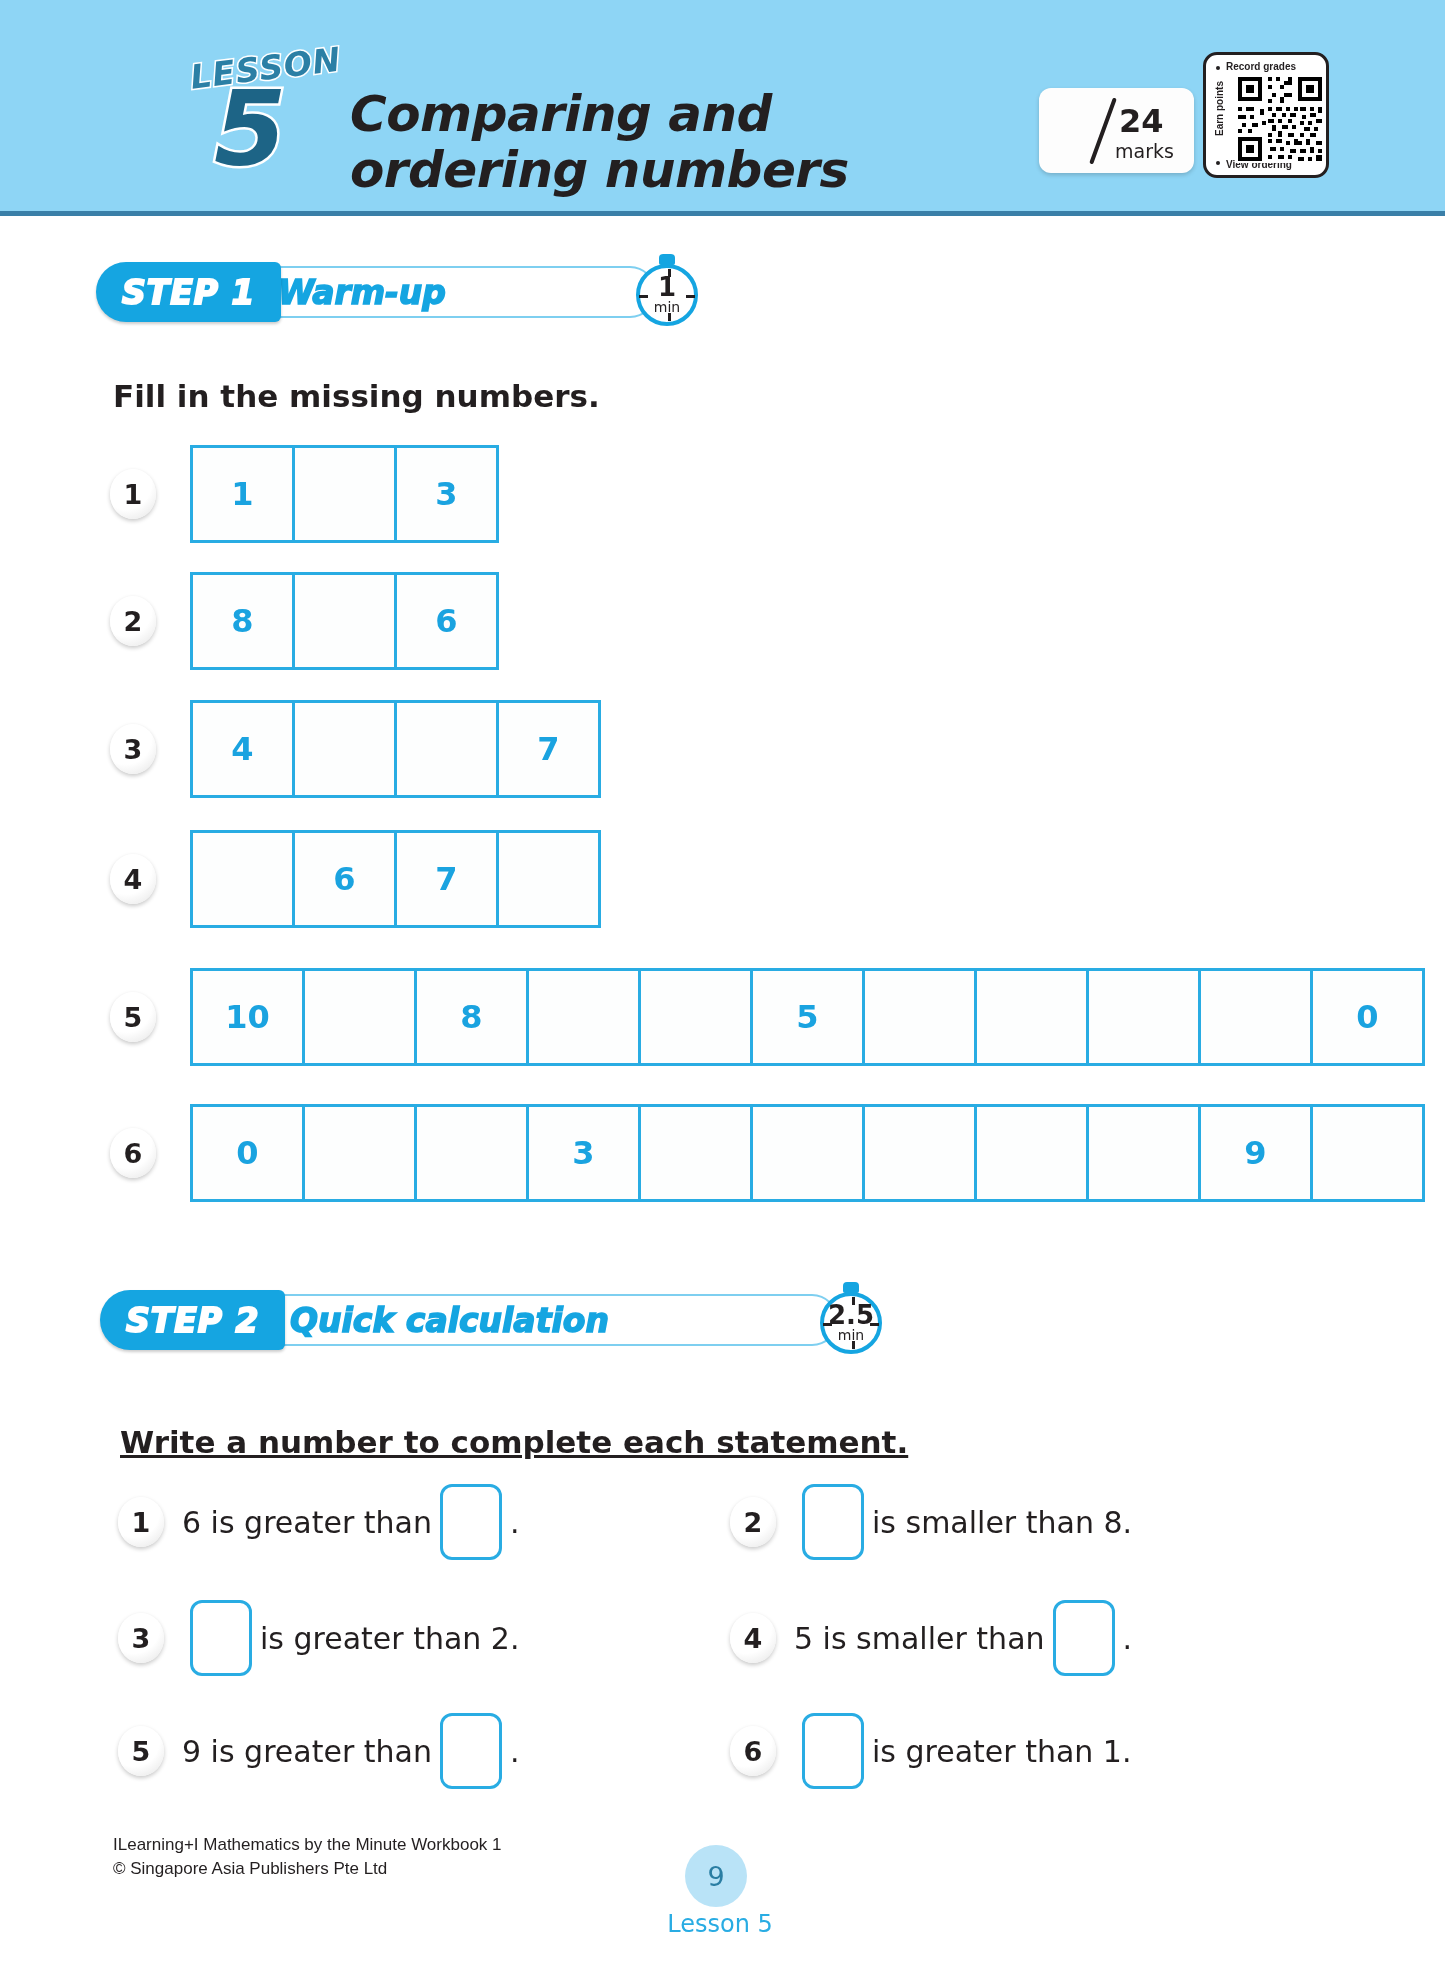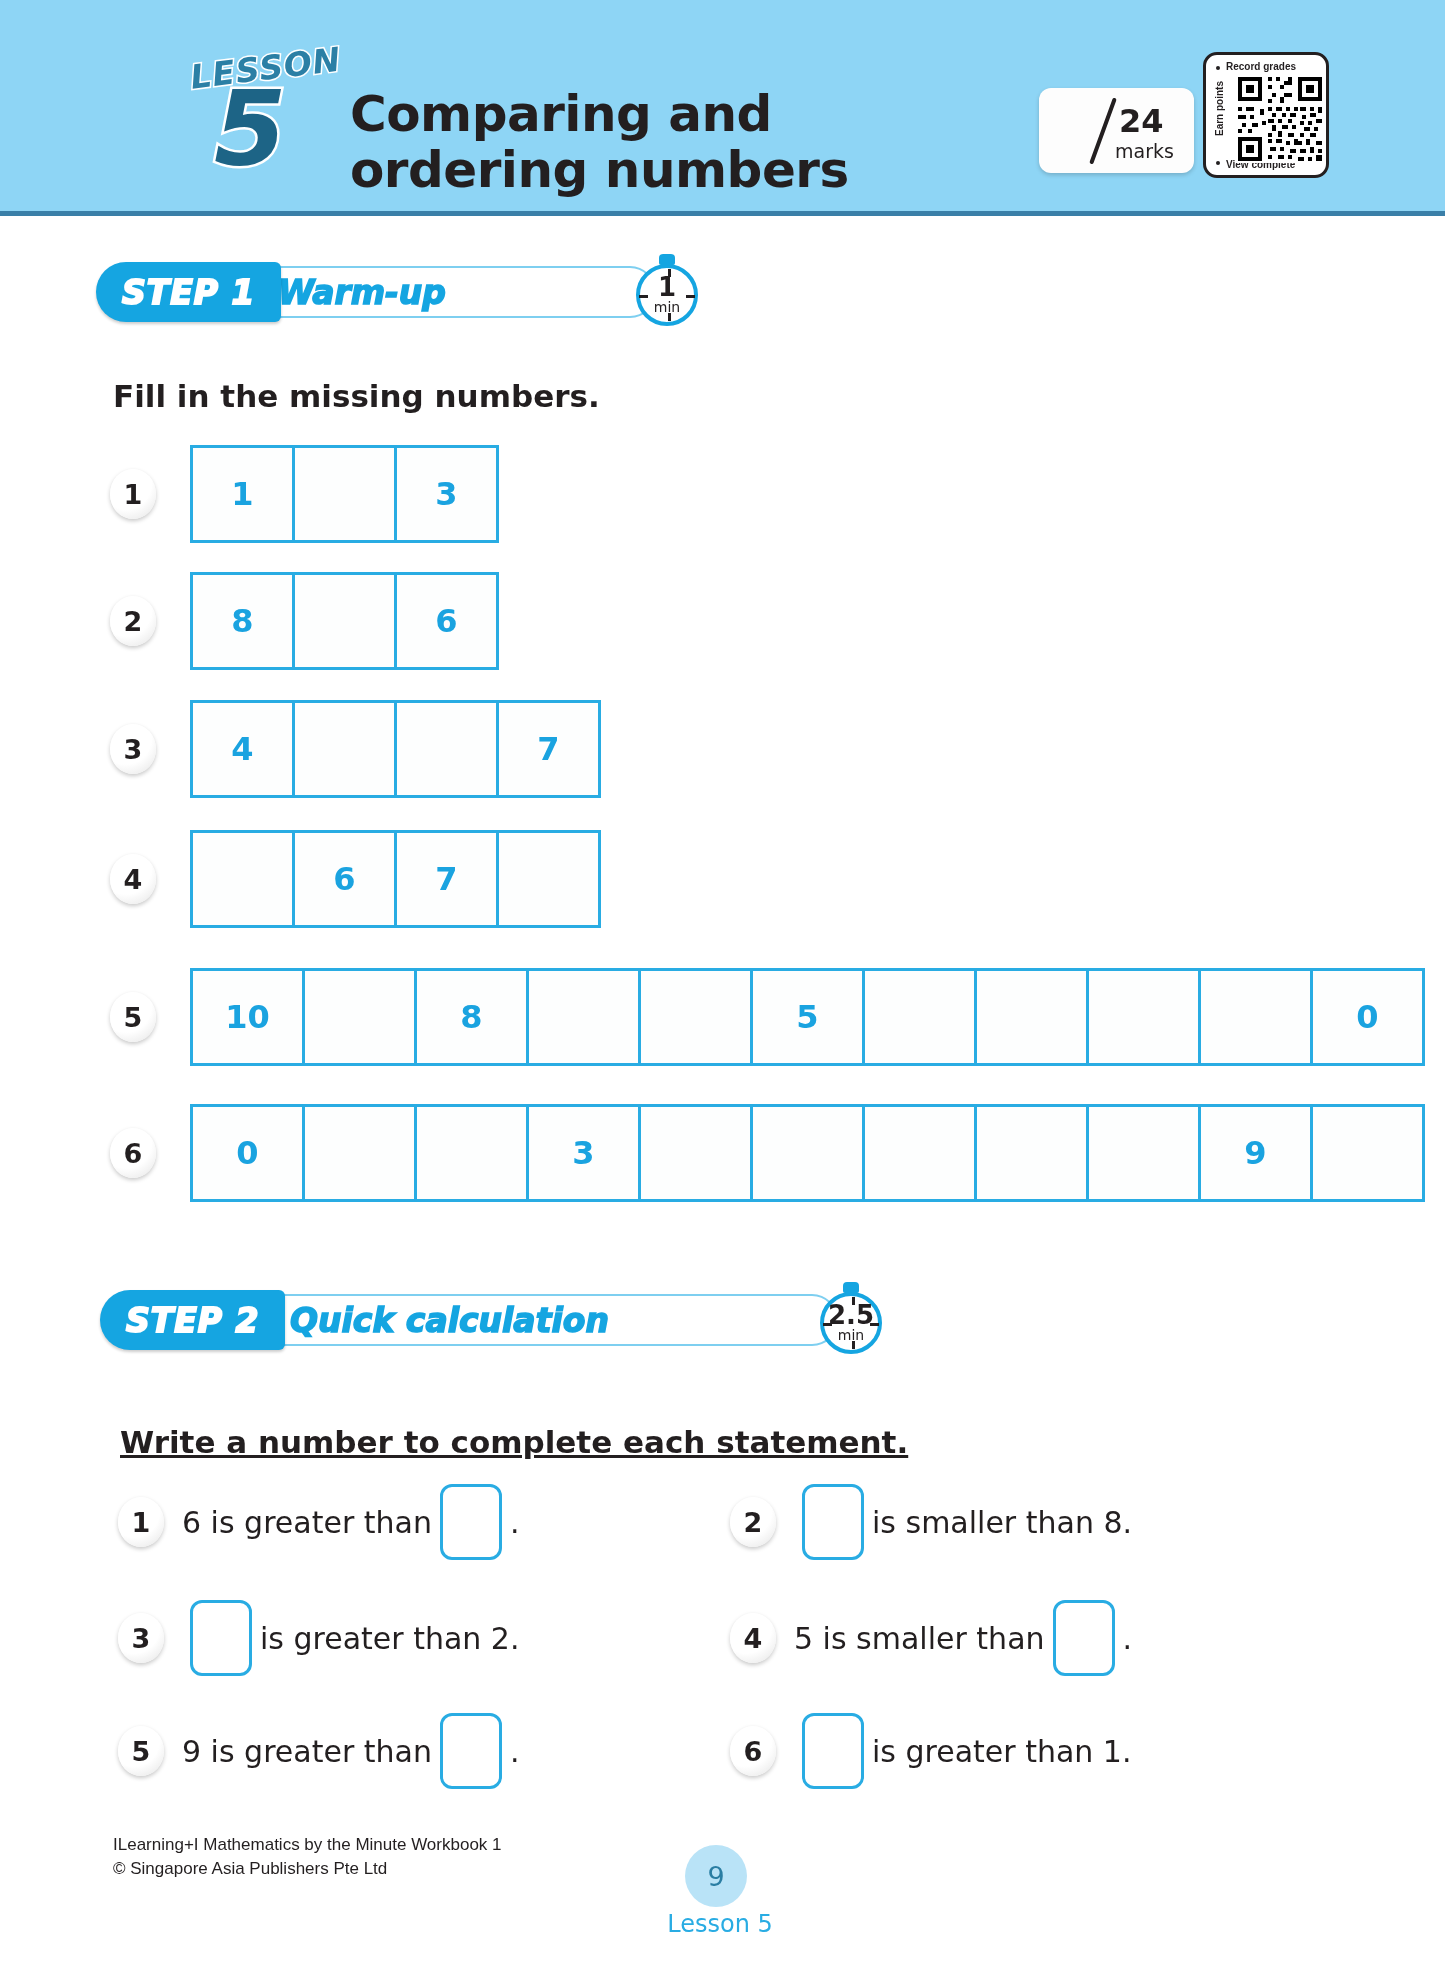--- a/index.html
+++ b/index.html
@@ -42,20 +42,21 @@
     margin-left: 24px;
     display: block;
   }
   .header-title {
     position: absolute; left: 350px; top: 86px;
     font-family: "DejaVu Sans", sans-serif;
     font-size: 50px; font-weight: bold;
     color: #231f20;
     line-height: 1.12;
     letter-spacing: -0.5px;
+    font-style: italic;
   }
   .marks-box {
     position: absolute; left: 1007px; top: 88px;
     width: 155px; height: 85px;
     background: #fdfdfd; border-radius: 12px;
     box-shadow: 0 2px 4px rgba(0,0,0,0.18);
     margin-left: 32px;
   }
   .marks-slash {
     position: absolute; left: 62px; top: 8px;
@@ -268,21 +269,21 @@
       <div class="marks-slash"></div>
       <div class="marks-num">24</div>
       <div class="marks-label">marks</div>
     </div>
 
     <div class="qr-card">
       <div class="qr-bullet" style="top:11px;"></div>
       <div class="qr-top">Record grades</div>
       <div class="qr-side">Earn points</div>
       <div class="qr-bullet" style="bottom:10px;"></div>
-      <div class="qr-bottom">View complete</div>
+      <div class="qr-bottom">View ordering</div>
       <svg class="qr-grid" viewBox="0 0 88 88">
         <rect x="0" y="0" width="88" height="88" fill="#fff"></rect>
         <g fill="#000">
           <path d="M2 2h24v24H2zm4 4v16h16V6z"></path>
             <rect x="10" y="10" width="8" height="8"></rect>
           <path d="M62 2h24v24H62zm4 4v16h16V6z"></path>
             <rect x="70" y="10" width="8" height="8"></rect>
           <path d="M2 62h24v24H2zm4 4v16h16V66z"></path>
             <rect x="10" y="70" width="8" height="8"></rect>
           <rect x="32" y="2" width="4" height="4"></rect>

